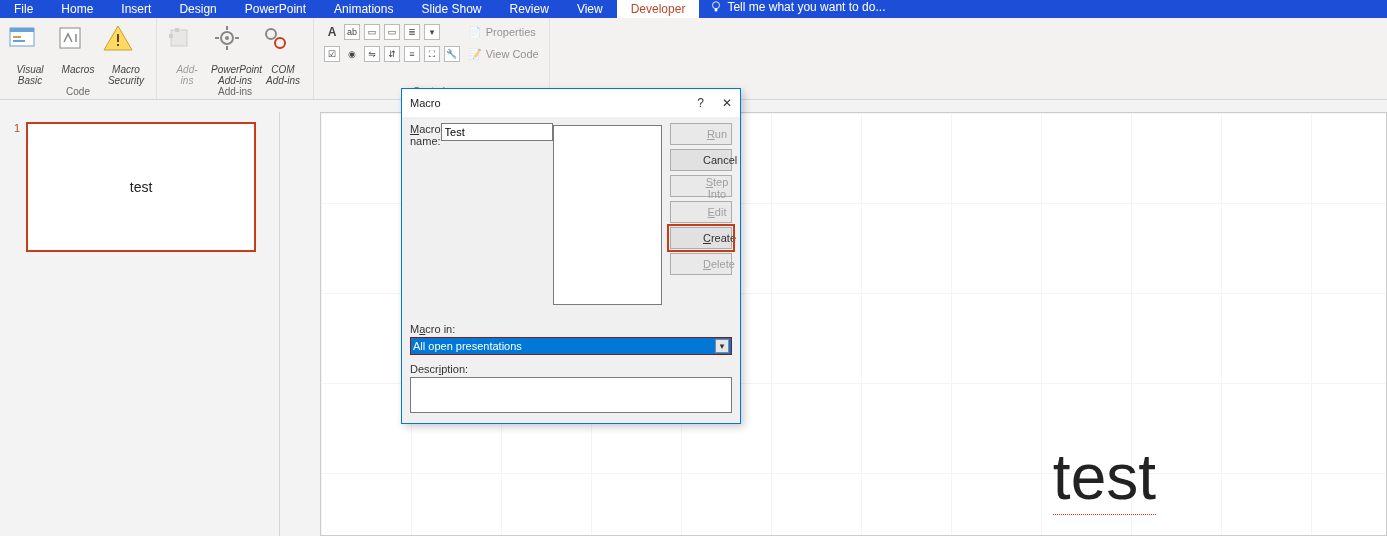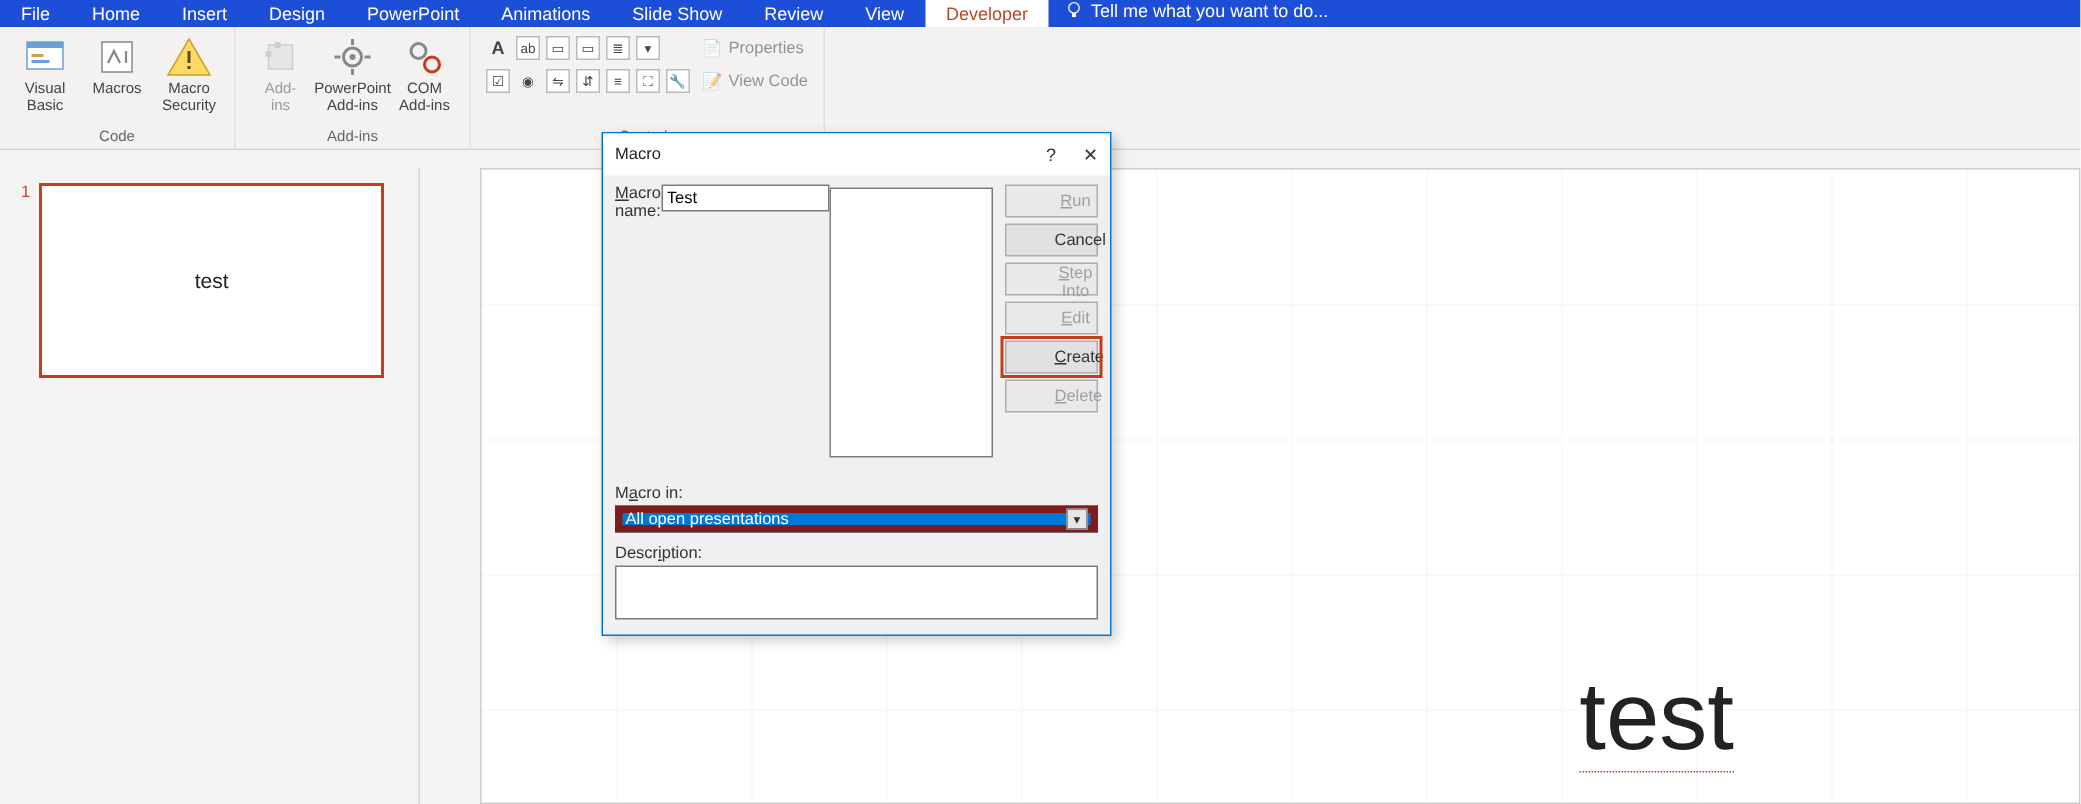--- a/index.html
+++ b/index.html
@@ -10,21 +10,21 @@
 .ribbon-tabs .tab { padding: 0 14px; display: flex; align-items: center; cursor: pointer; }
 .ribbon-tabs .tab.active { background: #fff; color: #b7472a; }
 .ribbon-tabs .tell-me { display: flex; align-items: flex-start; gap: 4px; padding: 0 10px; }
 .ribbon-tabs .tell-me svg { width: 14px; height: 14px; }
 
 
 .ribbon { background: #f3f2f1; height: 82px; border-bottom: 1px solid #d6d6d6; display: flex; align-items: stretch; font-size: 11px; color: #444; }
 .ribbon-group { display: flex; flex-direction: column; align-items: center; padding: 2px 6px 0 6px; border-right: 1px solid #e1e1e1; }
 .ribbon-group .items { display: flex; align-items: flex-start; height: 66px; }
 .ribbon-group .label { font-size: 10px; color: #666; padding-bottom: 2px; }
-.rbtn { display: flex; flex-direction: column; align-items: center; justify-content: flex-start; width: 48px; padding-top: 2px; gap: 0; cursor: pointer; text-align: center; font-size: 10px; line-height: 11px; color: #444; }
+.rbtn { display: flex; flex-direction: column; justify-content: flex-start; width: 48px; padding-top: 2px; gap: 10px; cursor: pointer; text-align: center; font-size: 10px; line-height: 11px; color: #444; font-style: italic; }
 .rbtn .ico { width: 32px; height: 32px; display: flex; align-items: center; justify-content: center; }
 .rbtn.disabled { opacity: 0.5; }
 .ribbon-small { display: flex; flex-direction: column; gap: 6px; padding: 4px 4px; }
 .ribbon-small-row { display: flex; align-items: center; gap: 4px; height: 16px; font-size: 11px; color: #444; }
 .ribbon-small-row .gico { width: 16px; height: 16px; display: inline-flex; align-items: center; justify-content: center; border: 1px solid #bbb; font-size: 9px; background: #fff; }
 .ribbon-small-row .gico.nob { border: none; background: transparent; }
 
 
 .workspace { position: absolute; top: 112px; left: 0; right: 0; bottom: 0; display: flex; }
 .thumb-panel { width: 280px; background: #f3f3f3; border-right: 1px solid #d6d6d6; padding: 10px 14px; }
@@ -41,21 +41,21 @@
 .dialog { position: absolute; left: 401px; top: 88px; width: 340px; background: #f0f0f0; border: 1px solid #0078d7; font-size: 11px; color: #222; box-shadow: 3px 3px 8px rgba(0,0,0,0.2); }
 .dialog-title { display: flex; align-items: center; justify-content: space-between; height: 28px; padding: 0 8px; background: #fff; }
 .dialog-title .right { display: flex; align-items: center; gap: 18px; }
 .dialog-title .close, .dialog-title .help { cursor: pointer; font-size: 12px; color: #333; }
 .dialog-body { padding: 6px 8px 10px 8px; display: flex; gap: 8px; }
 .dialog-left { flex: 1; display: flex; flex-direction: row; }
 .dlabel { font-size: 11px; color: #333; margin-bottom: 2px; }
 .dlabel u { text-decoration: underline; }
 .dinput { width: 100%; height: 18px; border: 1px solid #7a7a7a; font-size: 11px; padding: 1px 3px; }
 .dlist { width: 100%; height: 180px; border: 1px solid #7a7a7a; background: #fff; margin-top: 2px; }
-.dselect { width: 100%; height: 18px; border: 5px solid #7f1d1d; background: #0078d7; color: #fff; font-size: 11px; padding: 0 2px; display:flex; align-items:center; justify-content:space-between;}
+.dselect { width: 100%; height: 18px; border: 1px solid #7f1d1d; background: #0078d7; color: #fff; font-size: 11px; padding: 0 2px; display:flex; align-items:center; justify-content:space-between;}
 .dselect .chev { width:14px; height:14px; background:#e6e6e6; color:#333; display:flex;align-items:center;justify-content:center; font-size:9px; border:1px solid #888;}
 .ddesc { width: 100%; height: 36px; border: 1px solid #7a7a7a; background: #fff; margin-top: 2px; }
 .dialog-right { width: 62px; display: flex; flex-direction: column; gap: 4px; }
 .dbtn { height: 22px; border: 1px solid #adadad; background: #e1e1e1; font-size: 11px; color: #333; cursor: pointer; padding-left: 32px; }
 .dbtn.disabled { color: #a0a0a0; background: #e9e9e9; }
 .dbtn.highlight { outline: 2px solid #c43e1c; outline-offset: 1px; }
 .dialog-bottom { padding: 0 8px 10px 8px; }
 .dialog-bottom .row { margin-top: 8px; }
 </style>
 </head>

